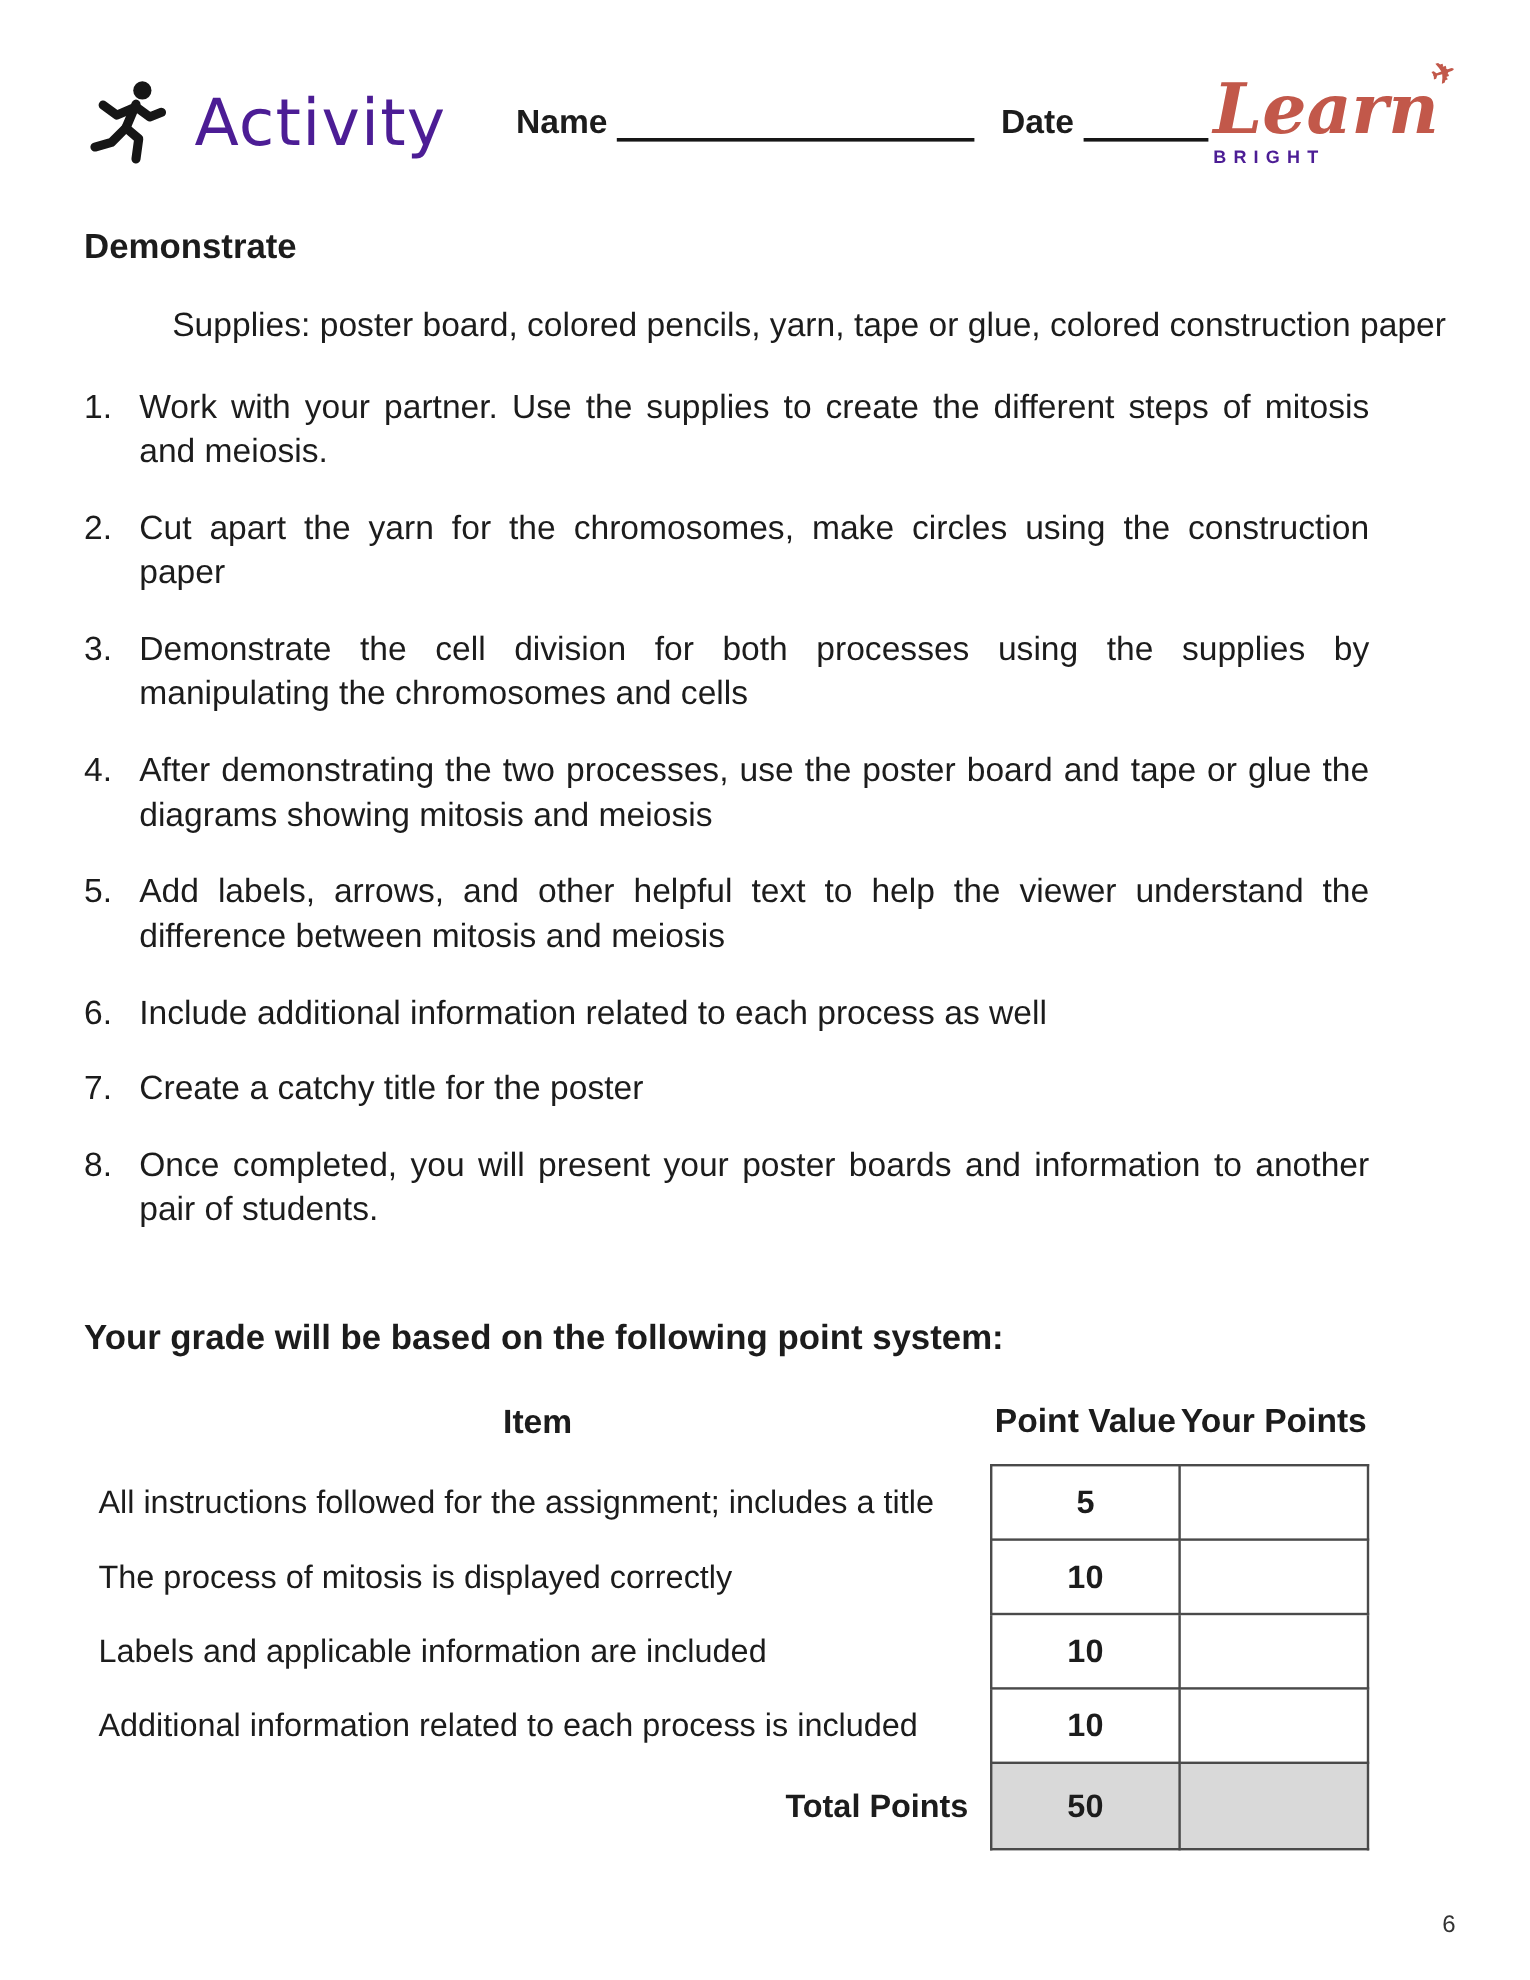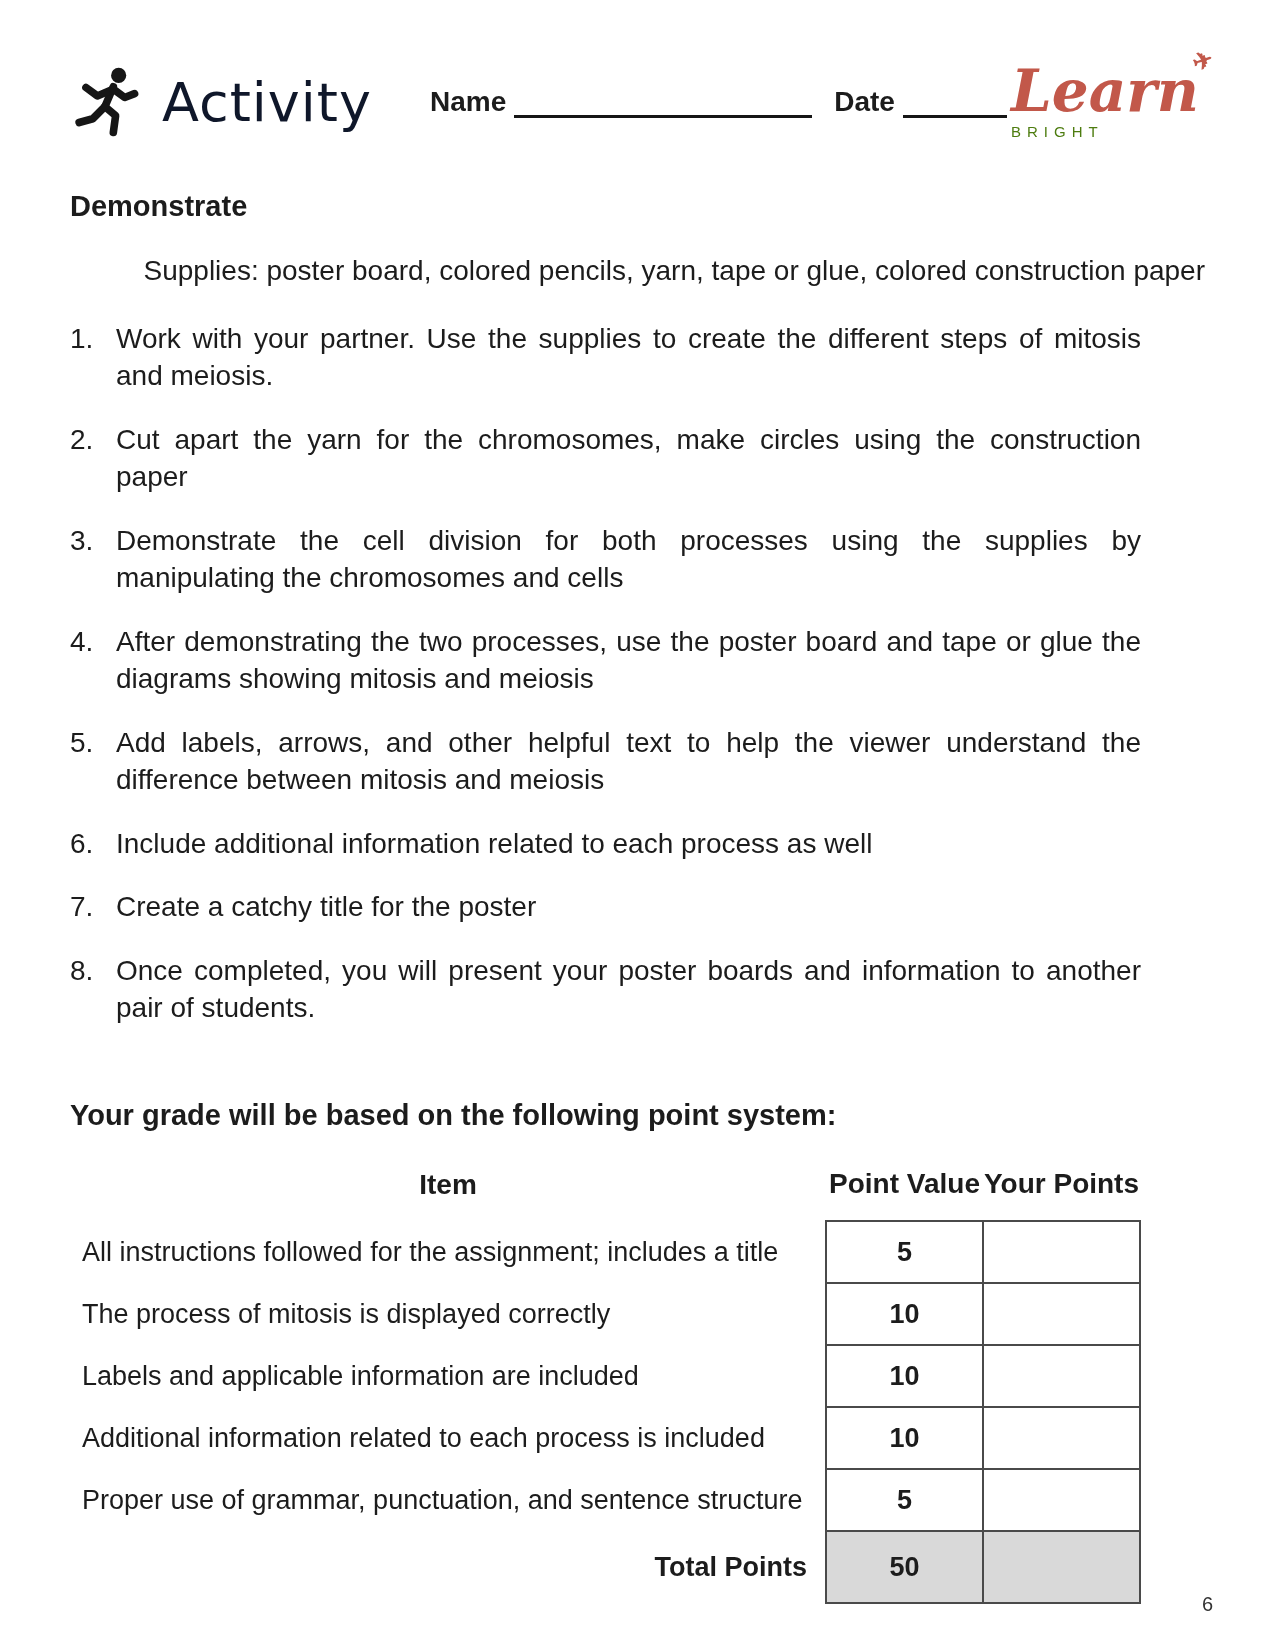--- a/index.html
+++ b/index.html
@@ -20,21 +20,21 @@
     display: flex;
     align-items: center;
     height: 100px;
   }
   .brand-left { display: flex; align-items: center; gap: 16px; }
   .runner-icon { width: 76px; height: 76px; flex: 0 0 auto; }
   .activity-title {
     font-size: 54px;
     font-weight: 400;
     letter-spacing: 1px;
-    color: #0f172a;
+    color: #4c1d95;
     font-family: "DejaVu Sans", sans-serif;
     text-align: right;
   }
   .name-date {
     margin-left: 58px;
     display: flex;
     align-items: flex-end;
     font-size: 28px;
     font-weight: bold;
     white-space: nowrap;
@@ -62,23 +62,23 @@
   .plane-glyph {
     position: absolute;
     top: -14px; right: -14px;
     font-size: 24px;
     color: #c2584a;
     transform: rotate(-18deg);
     font-style: normal;
   }
   .logo-bright {
     font-size: 15px;
-    font-weight: normal;
+    font-weight: bold;
     letter-spacing: 6px;
-    color: #4d7c0f;
+    color: #4c1d95;
     margin-top: 3px;
   }
 
   
   .instructions-heading {
     margin-top: 38px;
     font-size: 29px;
     font-weight: bold;
   }
   .supplies {
@@ -265,25 +265,20 @@
       <tr>
         <td class="cell-item">Labels and applicable information are included</td>
         <td class="cell-pv">10</td>
         <td class="cell-yp"></td>
       </tr>
       <tr>
         <td class="cell-item">Additional information related to each process is included</td>
         <td class="cell-pv">10</td>
         <td class="cell-yp"></td>
       </tr>
-      <tr>
-        <td class="cell-item">Proper use of grammar, punctuation, and sentence structure</td>
-        <td class="cell-pv">5</td>
-        <td class="cell-yp"></td>
-      </tr>
       <tr class="total-row">
         <td class="cell-item total-label">Total Points</td>
         <td class="cell-pv">50</td>
         <td class="cell-yp"></td>
       </tr>
     </tbody>
   </table>
 
   <div class="page-number">6</div>
 

